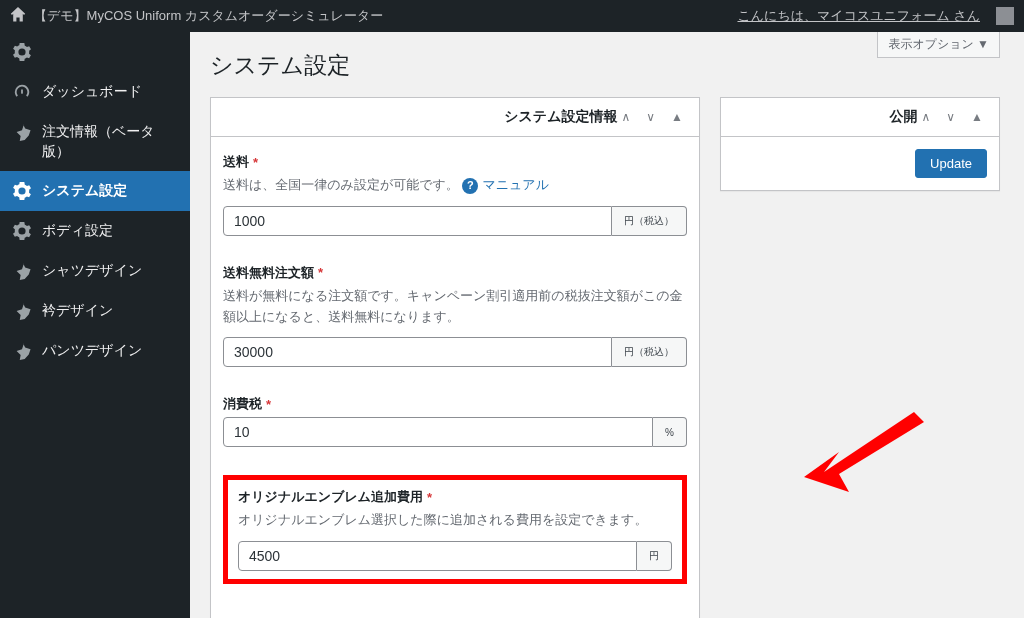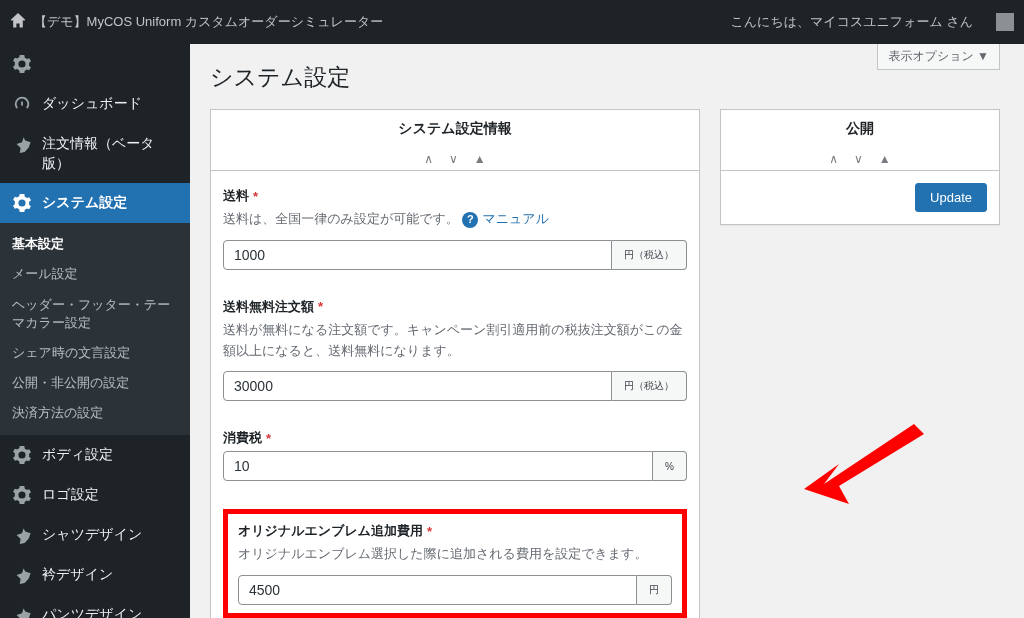--- a/index.html
+++ b/index.html
@@ -7,38 +7,39 @@
       padding: 0;
       box-sizing: border-box;
     }
     body {
       font-family: -apple-system, BlinkMacSystemFont, "Segoe UI", "Hiragino Sans", "Meiryo", sans-serif;
       background: #f1f1f1;
       font-size: 13px;
       color: #3c434a;
     }
     .admin-bar {
-      height: 44px;
+      height: 32px;
       background: #1d2327;
       color: #c3c4c7;
       display: flex;
       align-items: center;
       padding: 0 10px;
       justify-content: space-between;
       font-size: 13px;
     }
     .admin-bar-left {
       display: flex;
       align-items: center;
       gap: 8px;
     }
     .admin-bar-right {
       display: flex;
       align-items: center;
-      gap: 23px;
+      gap: 16px;
+      text-decoration: underline;
     }
     .admin-bar .home-icon svg {
       width: 16px;
       height: 16px;
       fill: #c3c4c7;
     }
     .avatar {
       width: 18px;
       height: 18px;
       background: #8c8f94;
@@ -154,21 +155,20 @@
       border: 1px solid #c3c4c7;
       box-shadow: 0 1px 1px rgba(0,0,0,.04);
       margin-bottom: 20px;
     }
     .postbox-header {
       display: flex;
       align-items: center;
       justify-content: flex-end;
       padding: 0 12px;
       border-bottom: 1px solid #c3c4c7;
-      flex-direction: column;
     }
     .postbox-title {
       font-size: 14px;
       font-weight: 600;
       padding: 10px 0;
       color: #1d2327;
     }
     .postbox-actions {
       display: flex;
       gap: 8px;
@@ -321,46 +321,30 @@
 
     <div class="sidebar-item current">
       <span class="sidebar-icon">
           <svg viewBox="0 0 20 20">
             <path d="M18 10c0-.5 0-1-.1-1.4l2.1-1.6-2-3.5-2.5 1a8 8 0 0 0-2.4-1.4L12.6 0H7.4L7 2.6a8 8 0 0 0-2.4 1.4l-2.5-1-2 3.5 2 1.6C2 9 2 9.5 2 10c0 .5 0 1 .1 1.4L0 13l2 3.5 2.5-1a8 8 0 0 0 2.4 1.4L7.4 20h5.2l.4-2.6a8 8 0 0 0 2.4-1.4l2.5 1 2-3.5-2.1-1.6c.1-.4.1-.9.1-1.4zM10 14a4 4 0 1 1 0-8 4 4 0 0 1 0 8z"></path>
           </svg>
         </span>
       <span class="sidebar-item-label">システム設定</span>
     </div>
 
-    <div class="submenu">
-      <div class="submenu-item current">基本設定</div>
-      <div class="submenu-item">メール設定</div>
-      <div class="submenu-item">ヘッダー・フッター・テーマカラー設定</div>
-      <div class="submenu-item">シェア時の文言設定</div>
-      <div class="submenu-item">公開・非公開の設定</div>
-      <div class="submenu-item">決済方法の設定</div>
-    </div>
 
     <div class="sidebar-item">
       <span class="sidebar-icon">
           <svg viewBox="0 0 20 20">
             <path d="M18 10c0-.5 0-1-.1-1.4l2.1-1.6-2-3.5-2.5 1a8 8 0 0 0-2.4-1.4L12.6 0H7.4L7 2.6a8 8 0 0 0-2.4 1.4l-2.5-1-2 3.5 2 1.6C2 9 2 9.5 2 10c0 .5 0 1 .1 1.4L0 13l2 3.5 2.5-1a8 8 0 0 0 2.4 1.4L7.4 20h5.2l.4-2.6a8 8 0 0 0 2.4-1.4l2.5 1 2-3.5-2.1-1.6c.1-.4.1-.9.1-1.4zM10 14a4 4 0 1 1 0-8 4 4 0 0 1 0 8z"></path>
           </svg>
         </span>
       <span class="sidebar-item-label">ボディ設定</span>
     </div>
 
-    <div class="sidebar-item">
-      <span class="sidebar-icon">
-          <svg viewBox="0 0 20 20">
-            <path d="M18 10c0-.5 0-1-.1-1.4l2.1-1.6-2-3.5-2.5 1a8 8 0 0 0-2.4-1.4L12.6 0H7.4L7 2.6a8 8 0 0 0-2.4 1.4l-2.5-1-2 3.5 2 1.6C2 9 2 9.5 2 10c0 .5 0 1 .1 1.4L0 13l2 3.5 2.5-1a8 8 0 0 0 2.4 1.4L7.4 20h5.2l.4-2.6a8 8 0 0 0 2.4-1.4l2.5 1 2-3.5-2.1-1.6c.1-.4.1-.9.1-1.4zM10 14a4 4 0 1 1 0-8 4 4 0 0 1 0 8z"></path>
-          </svg>
-        </span>
-      <span class="sidebar-item-label">ロゴ設定</span>
-    </div>
 
     <div class="sidebar-item">
       <span class="sidebar-icon">
           <svg viewBox="0 0 20 20">
             <path d="M12 2l-2 6-6 2 4.5 4.5-1 5.5 5.5-1L17.5 14l2-6-6-2-2-4z"></path>
           </svg>
         </span>
       <span class="sidebar-item-label">シャツデザイン</span>
     </div>
 

